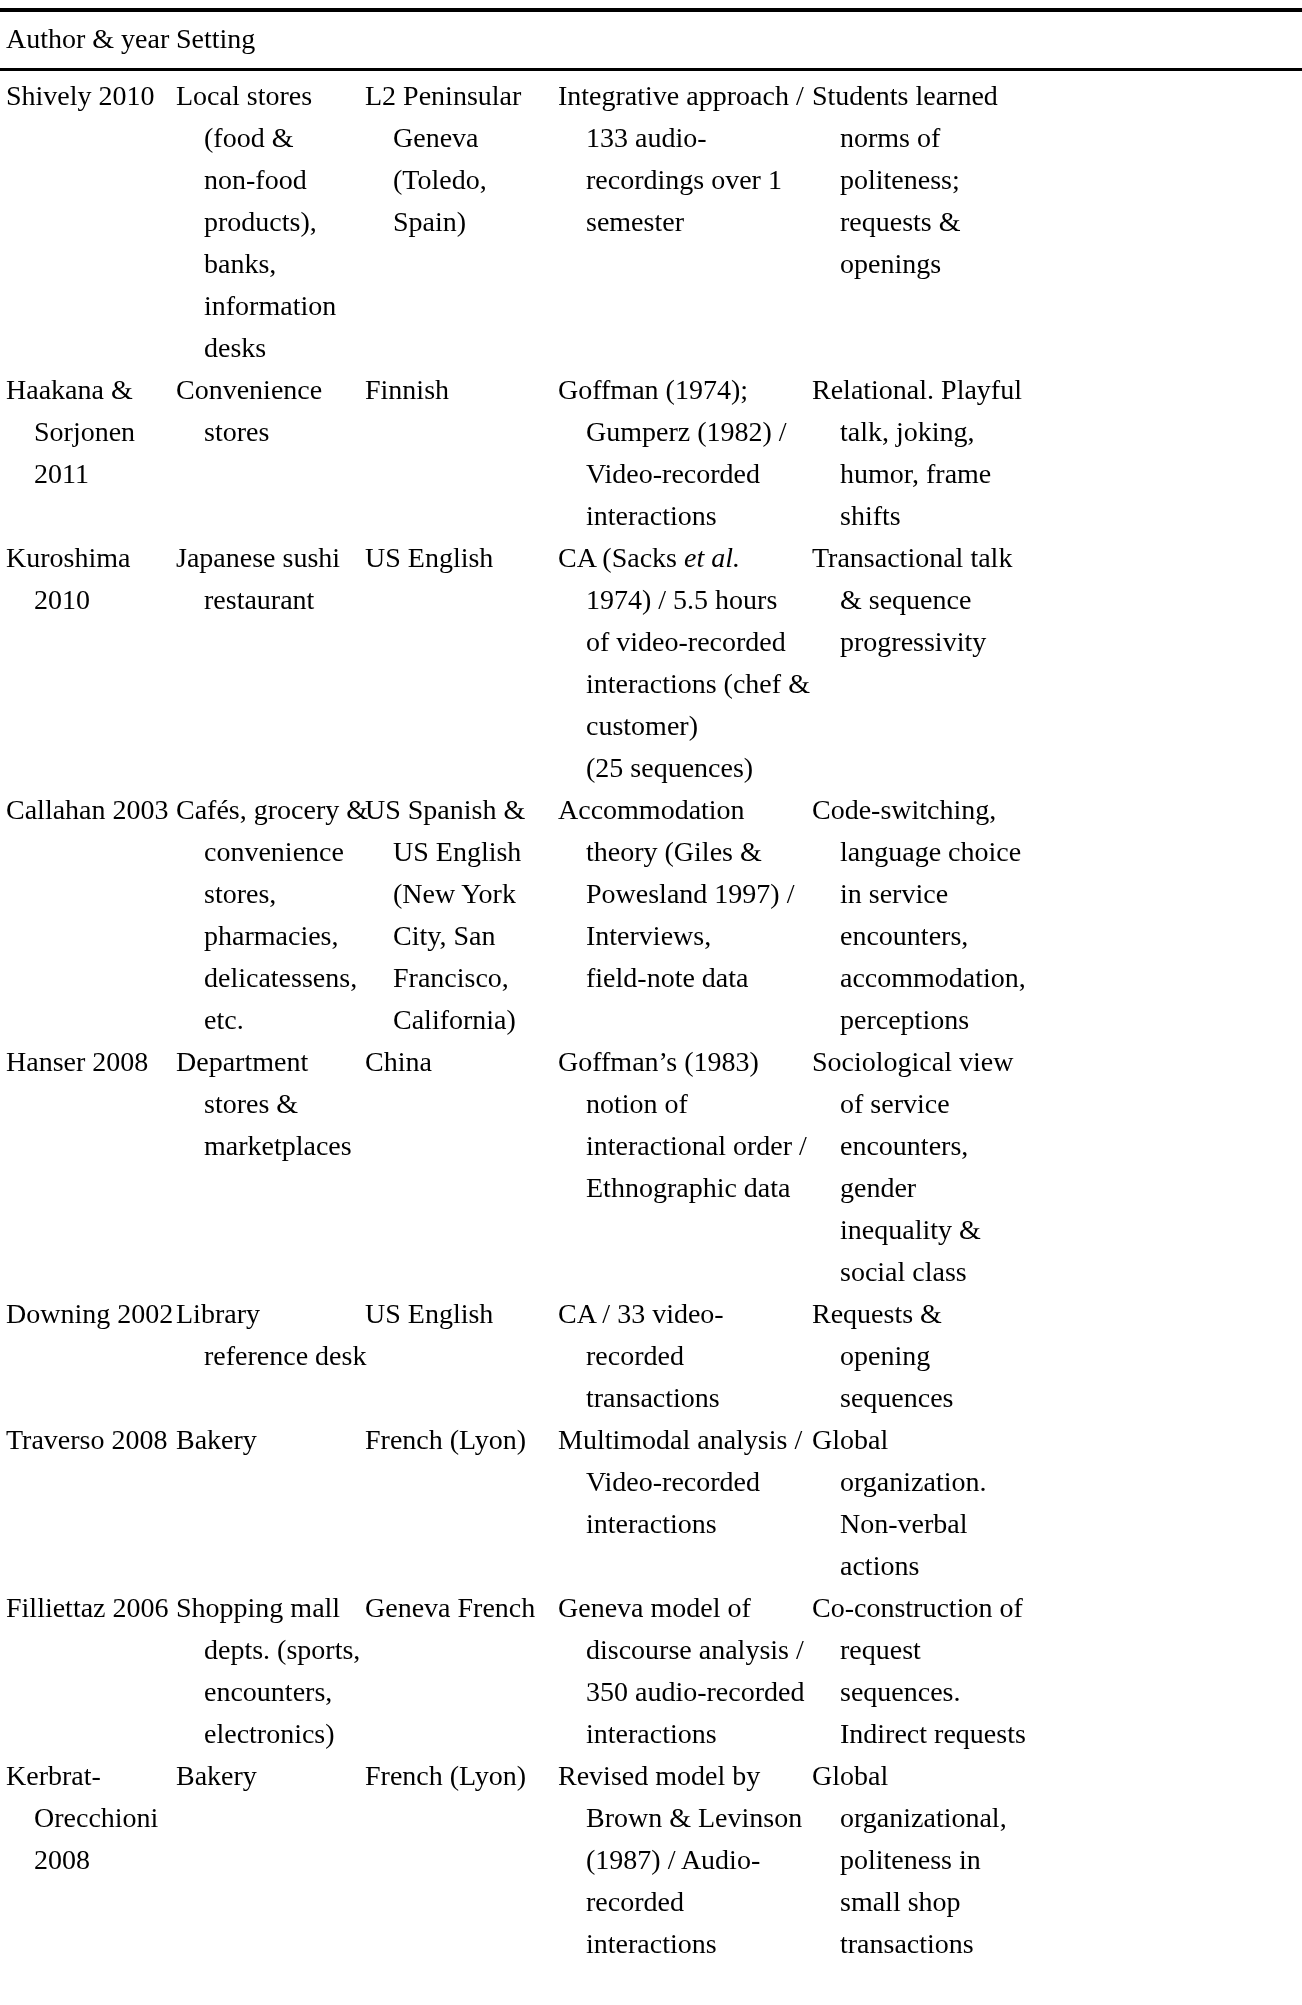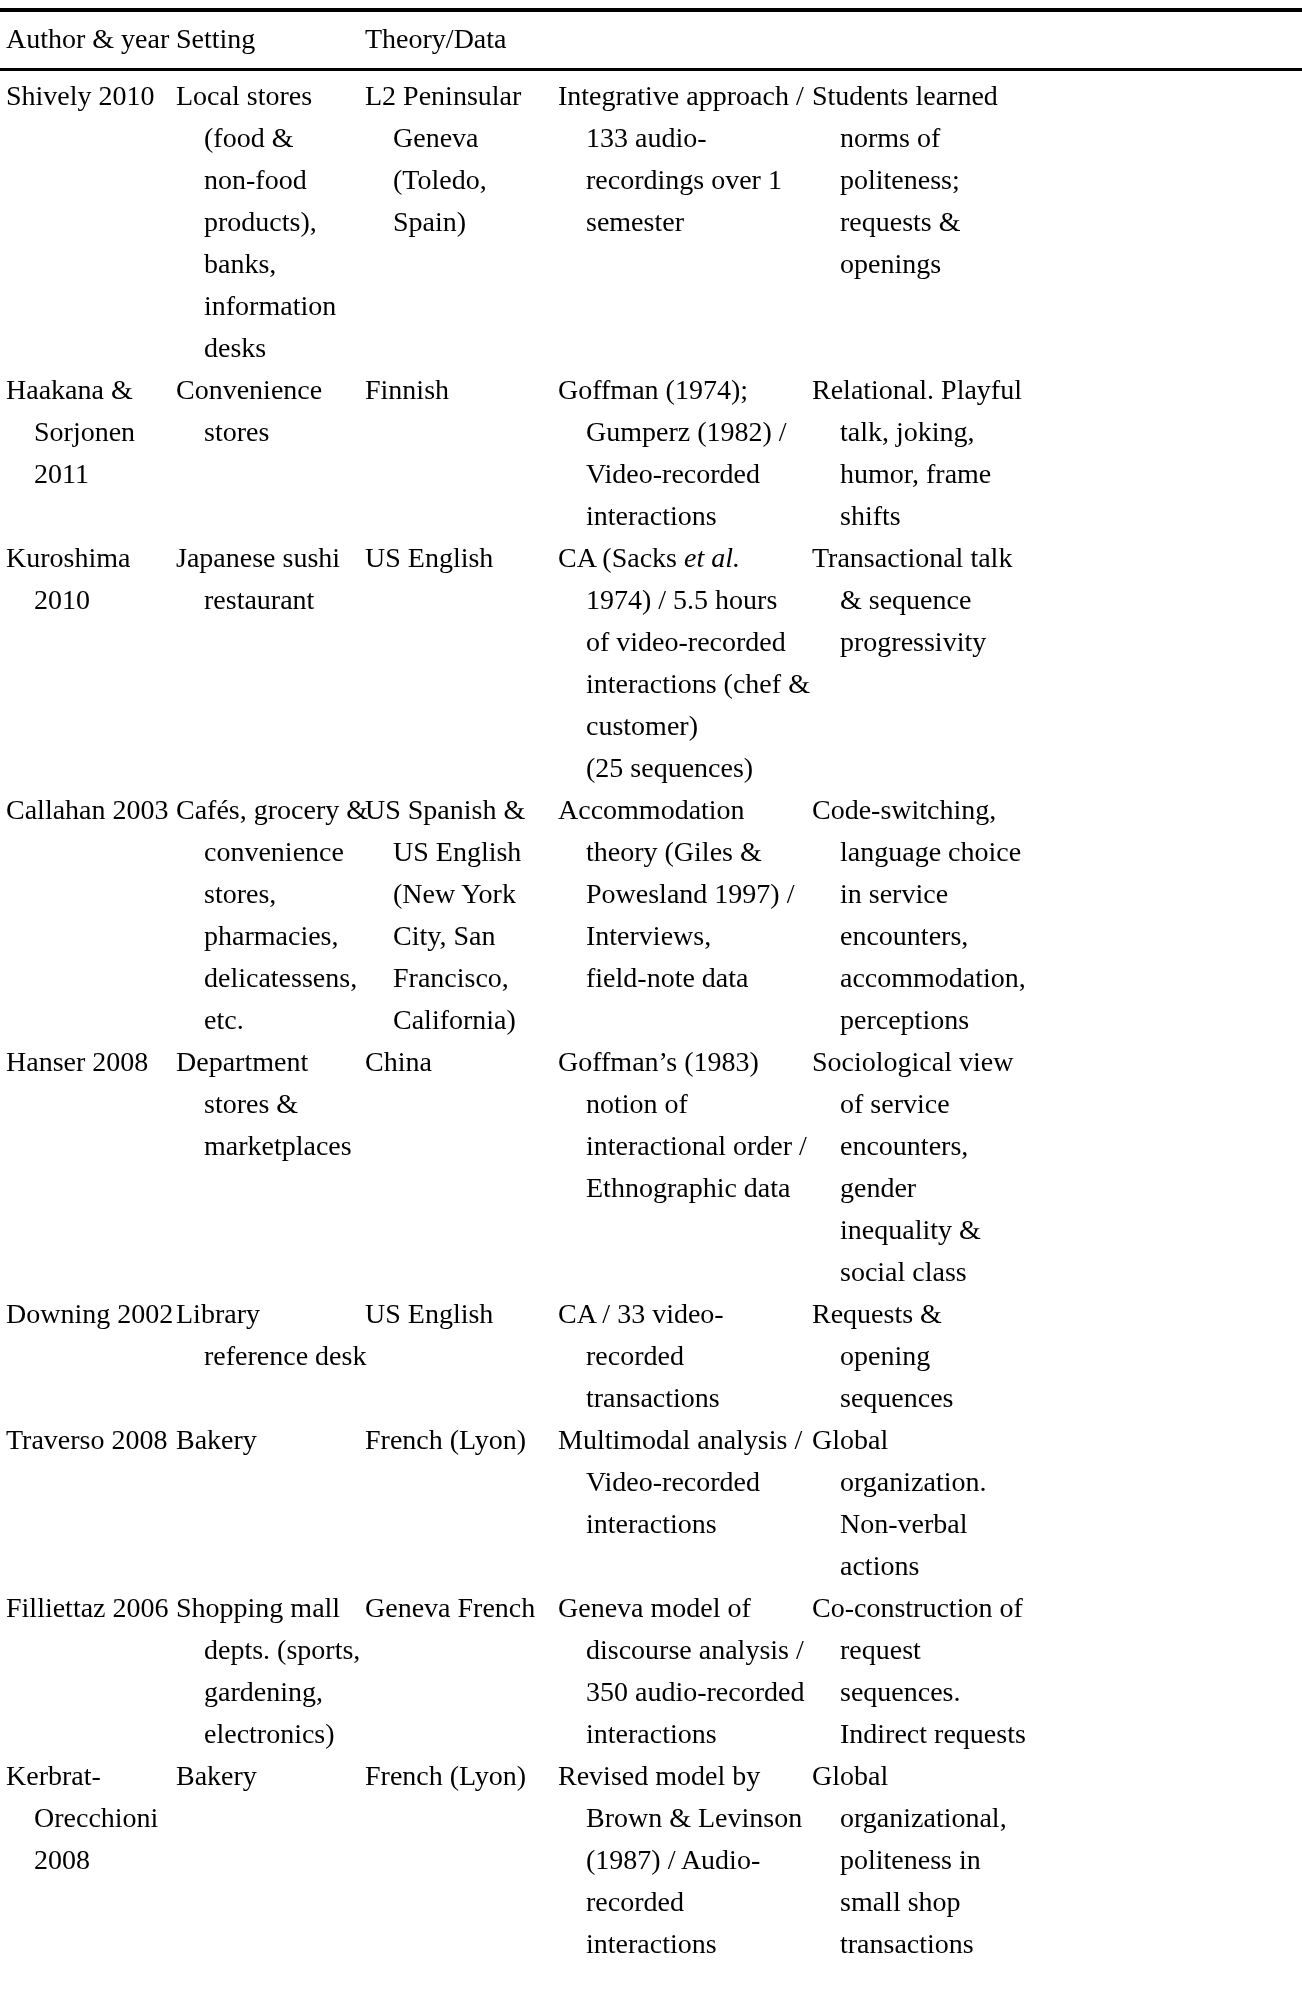--- a/index.html
+++ b/index.html
@@ -36,21 +36,20 @@
 </head>
 <body>
 
 <div class="page">
 
   <div class="rule-top"></div>
 
   <div class="grid header">
     <div class="hcell">Author &amp; year</div>
     <div class="hcell">Setting</div>
-    <div class="hcell">Theory/Data</div>
   </div>
 
   <div class="rule-mid"></div>
 
   <div class="grid tbody">
 
     <div class="row">
       <div class="cell">Shively 2010</div>
       <div class="cell">Local stores
 (food &amp;
@@ -176,21 +175,21 @@
       <div class="cell">Global
 organization.
 Non-verbal
 actions</div>
     </div>
 
     <div class="row">
       <div class="cell">Filliettaz 2006</div>
       <div class="cell">Shopping mall
 depts. (sports,
-gardening,
+encounters,
 electronics)</div>
       <div class="cell">Geneva French</div>
       <div class="cell">Geneva model of
 discourse analysis /
 350 audio-recorded
 interactions</div>
       <div class="cell">Co-construction of
 request
 sequences.
 Indirect requests</div>

